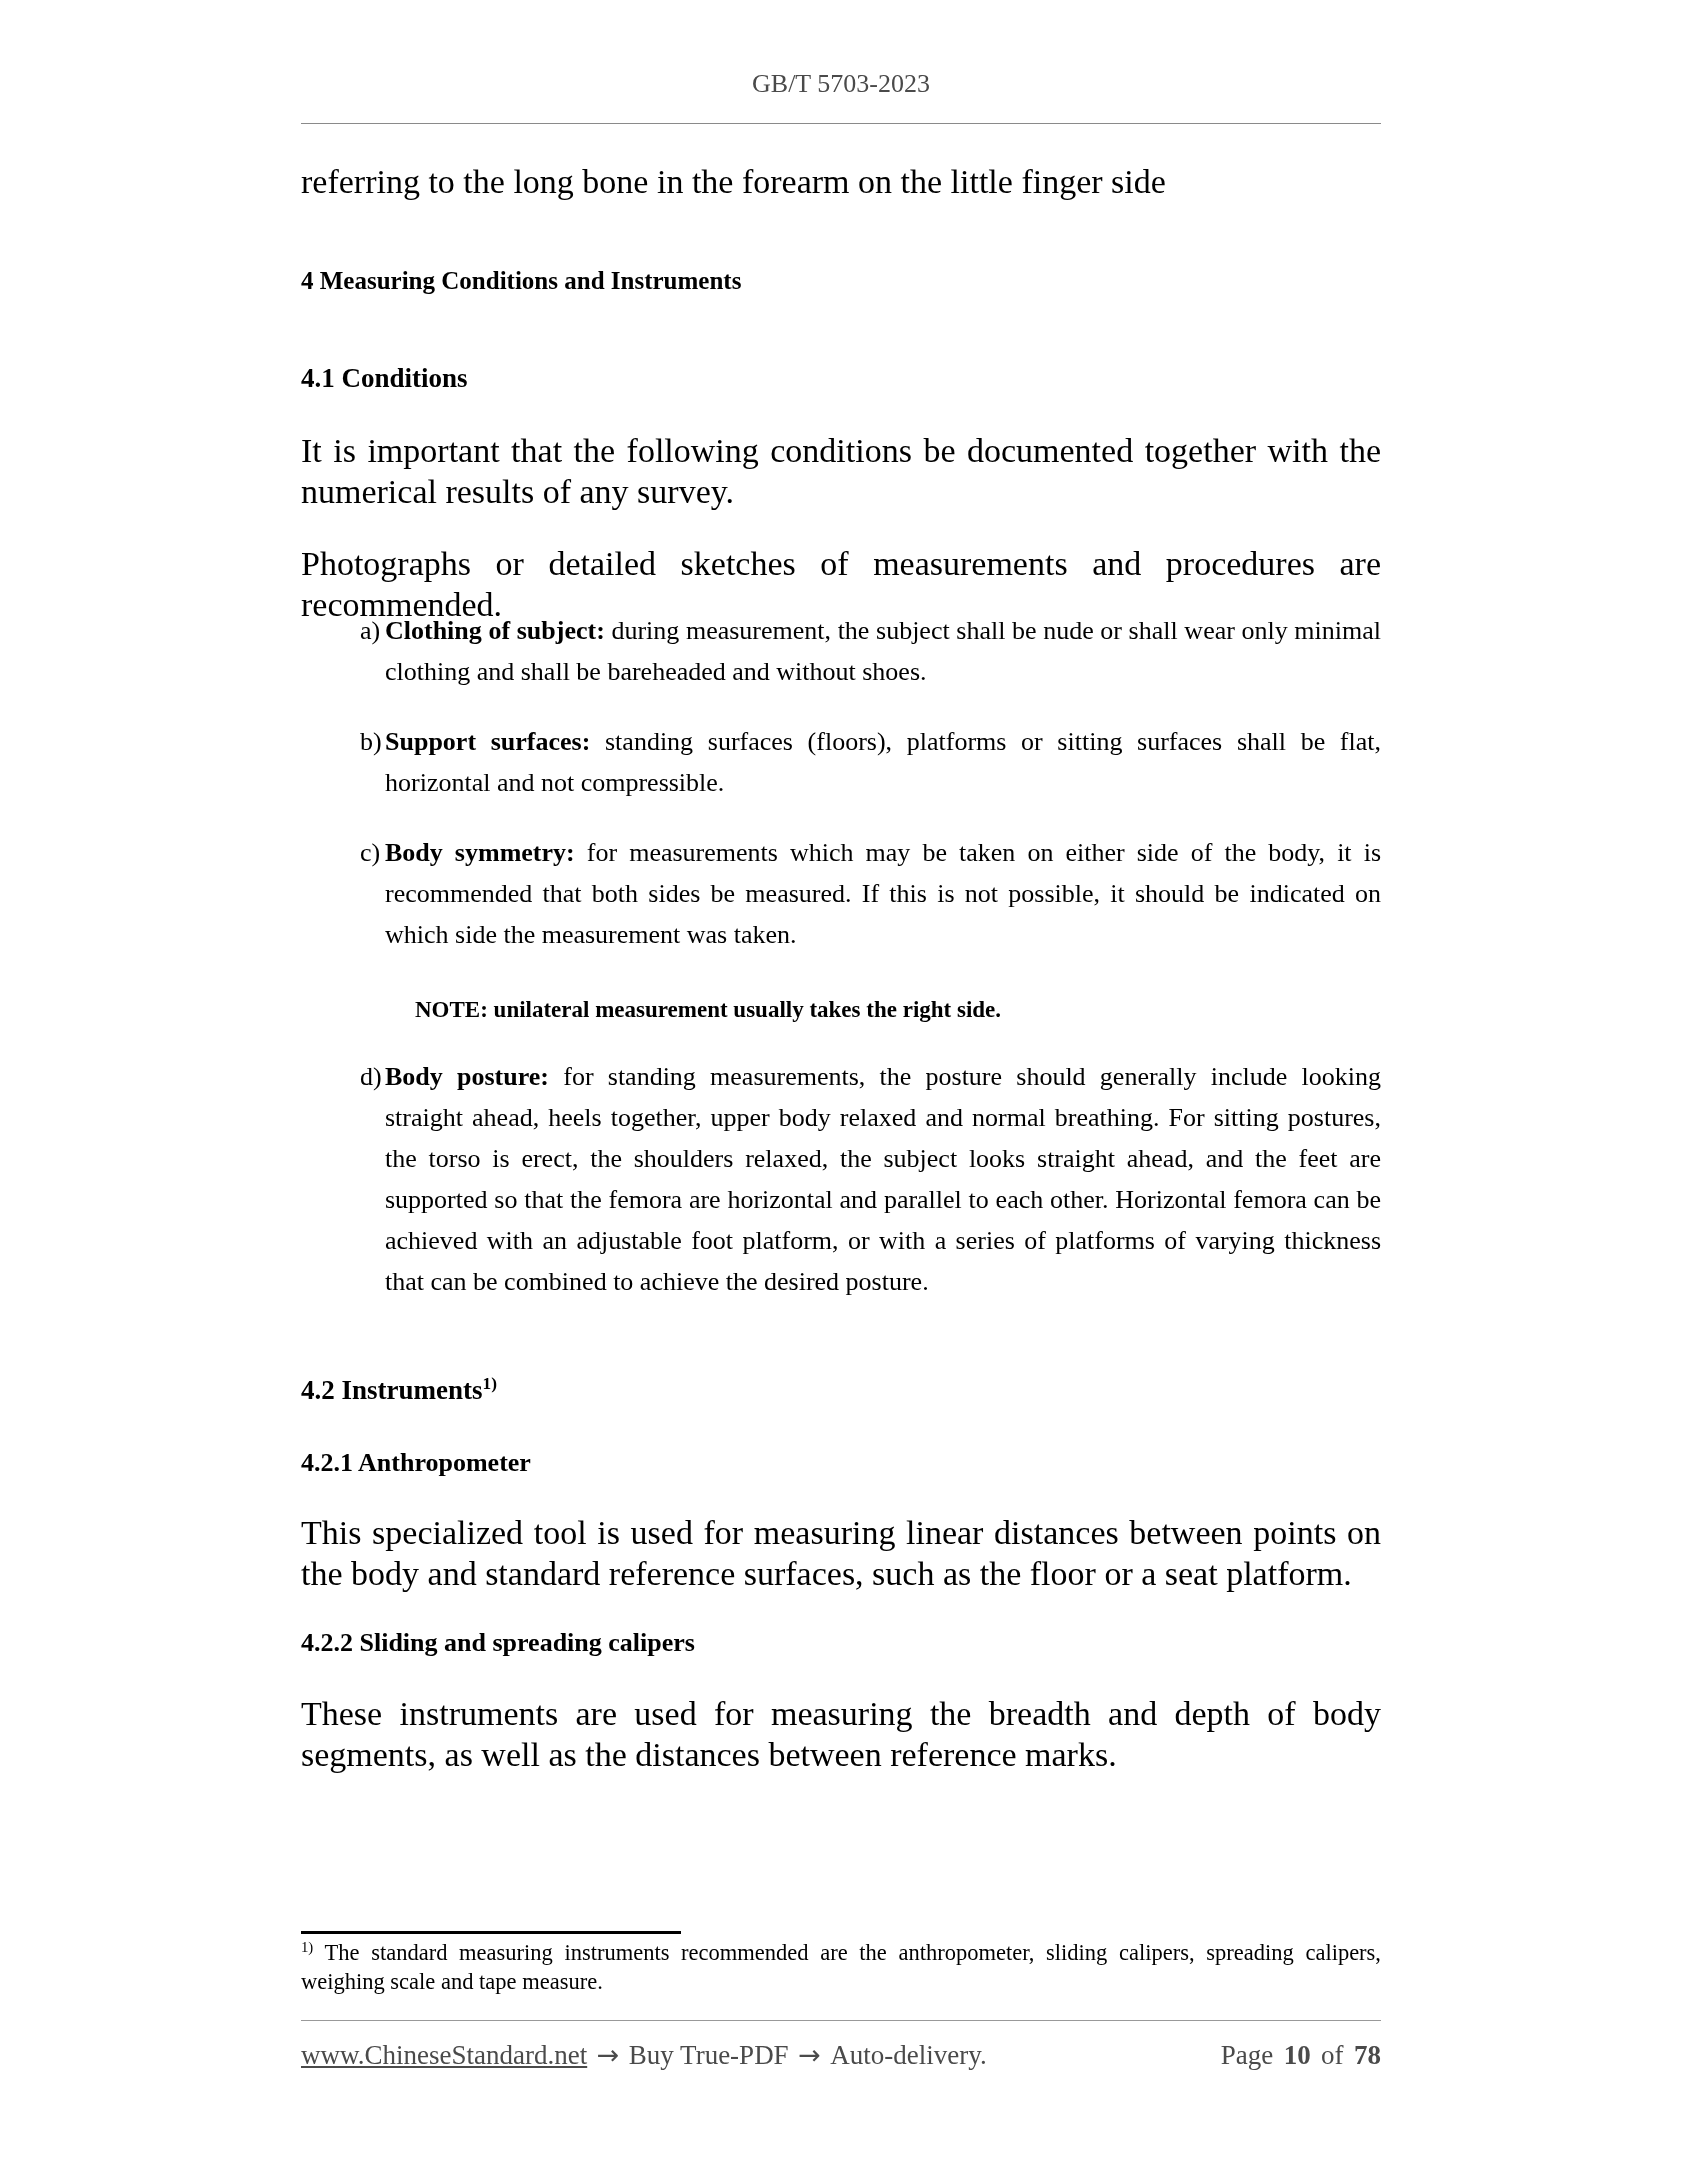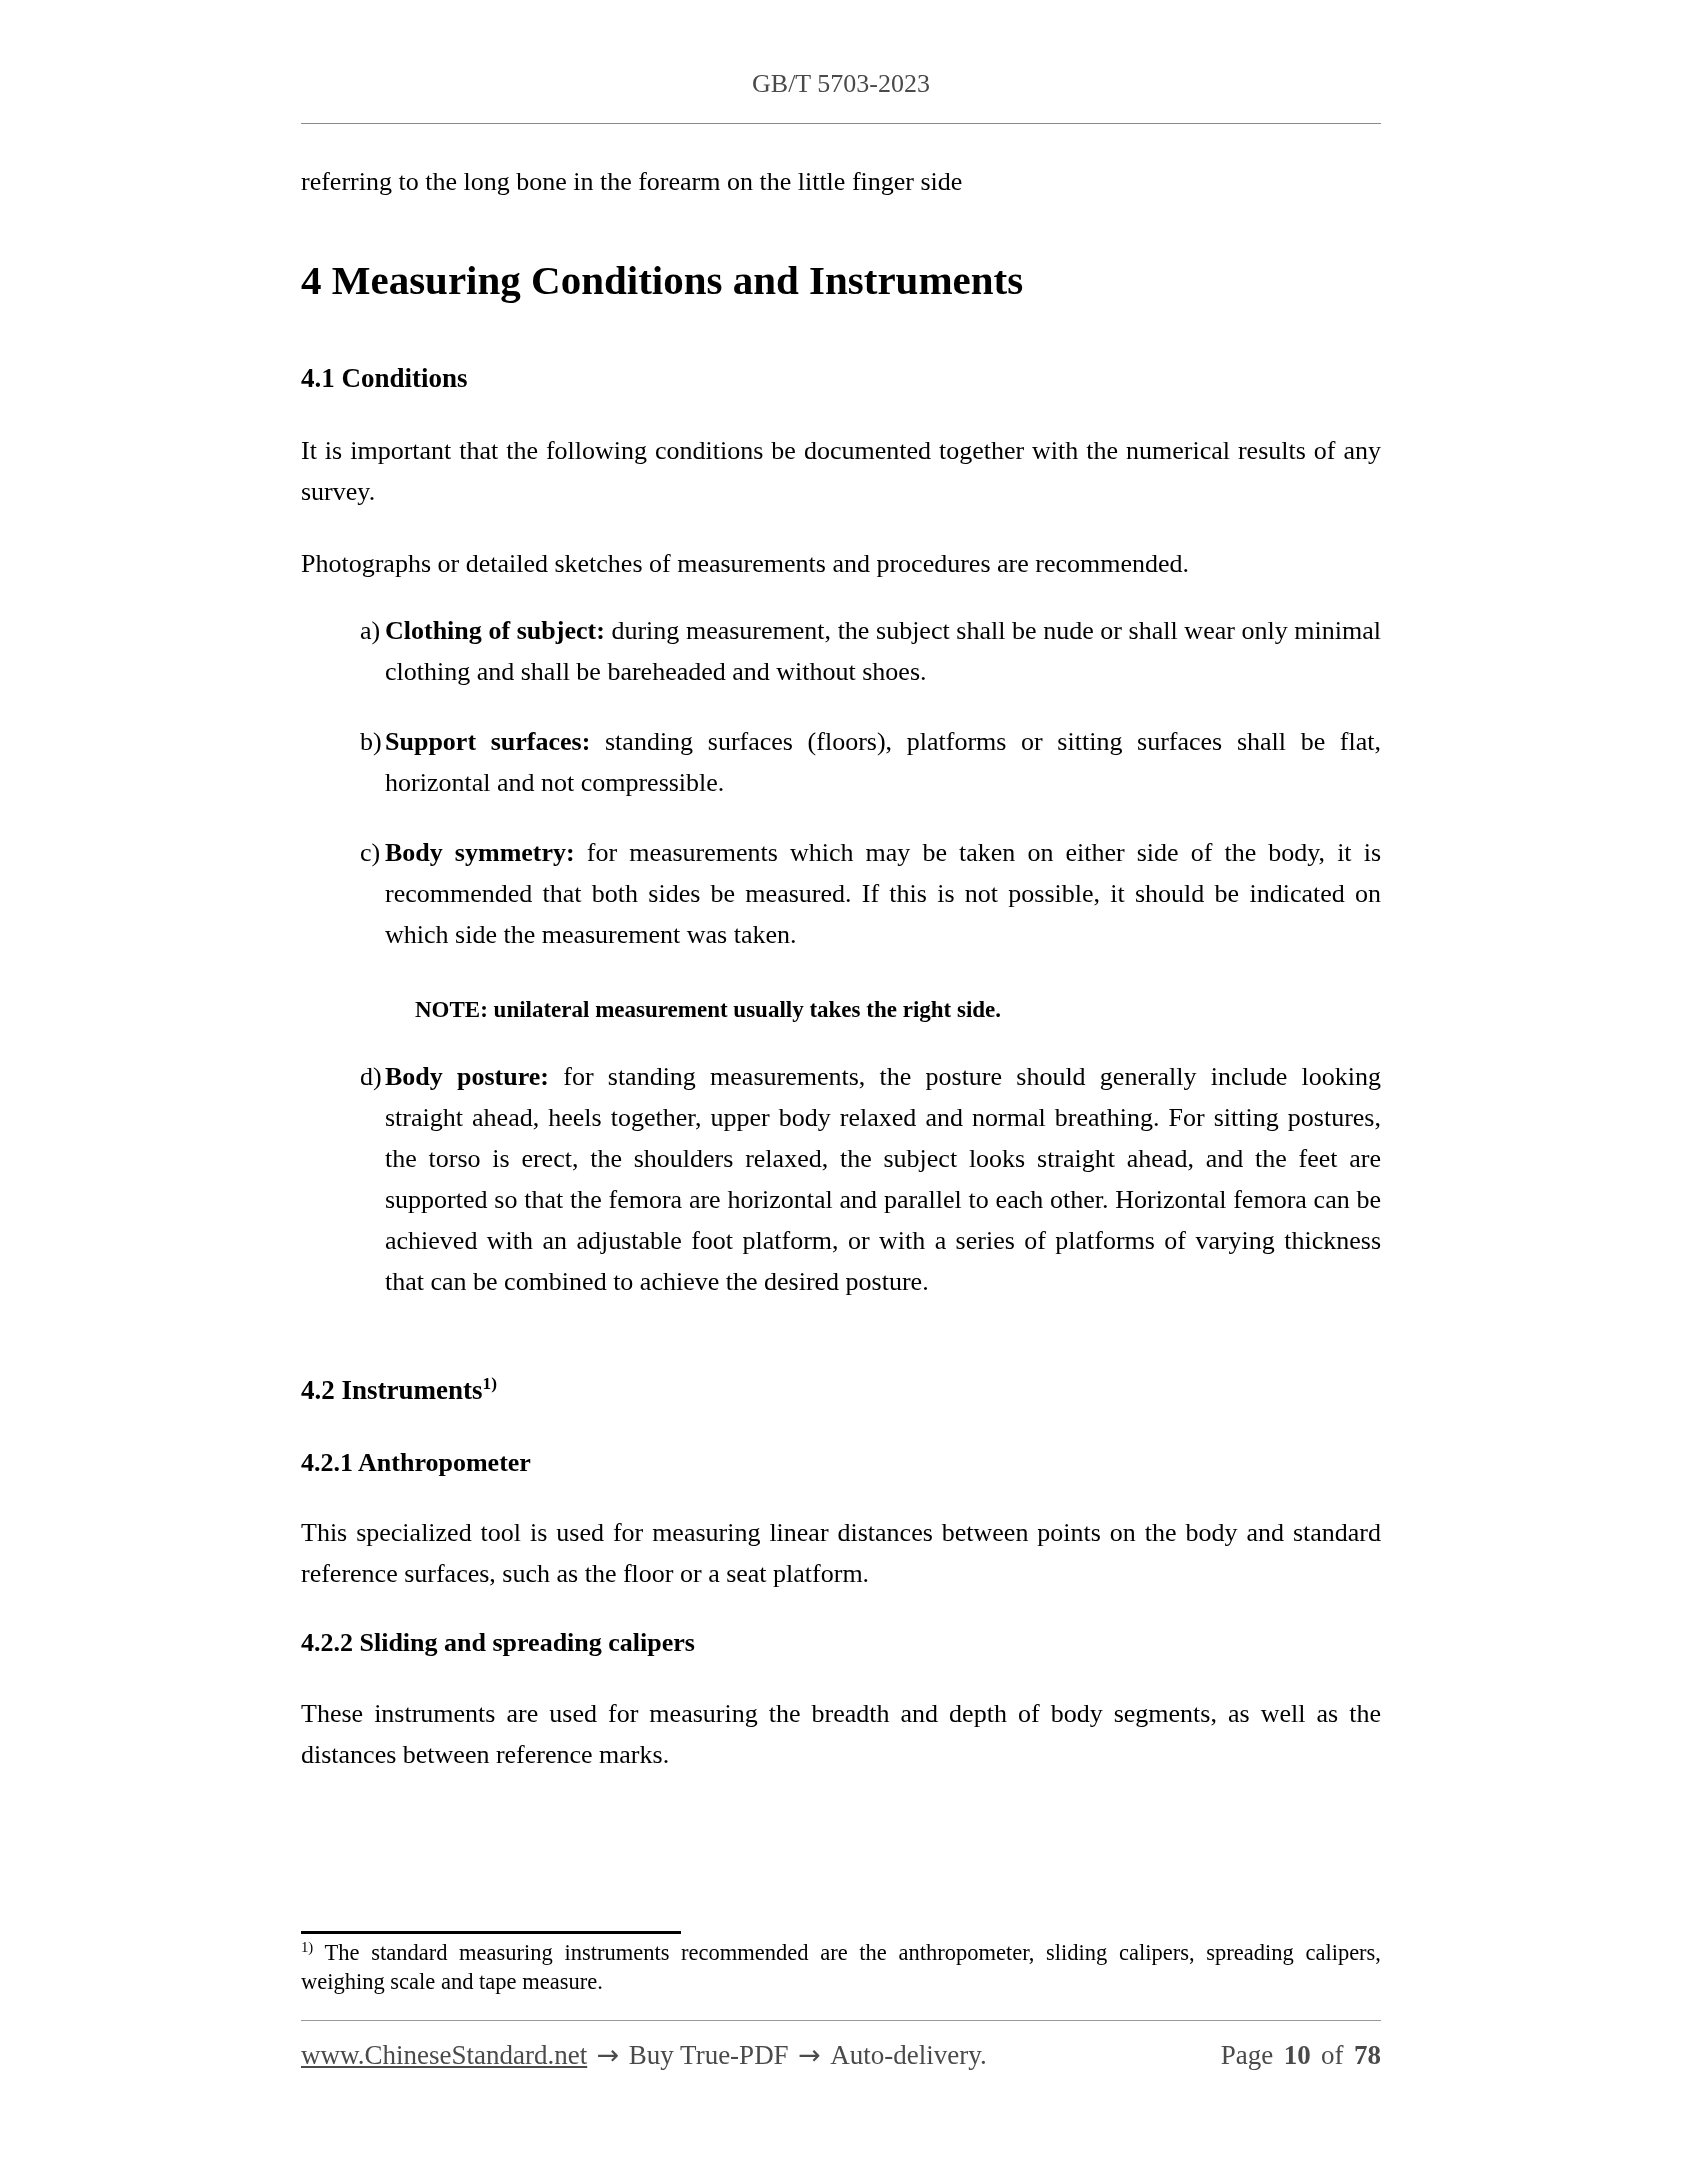--- a/index.html
+++ b/index.html
@@ -26,28 +26,28 @@
     text-align: center;
     font-size: 26px;
     color: #4a4a4a;
   }
   .rule-header {
     top: 123px;
     height: 0;
     border-top: 1.7px solid #8a8a8a;
   }
   .body-text {
-    font-size: 26px;
+    font-size: 34px;
     line-height: 41px;
   }
   .justify { text-align: justify; }
   .p-intro { top: 161px; }
   .h1-title {
     top: 258px;
-    font-size: 41px;
+    font-size: 25px;
     font-weight: bold;
     line-height: 45px;
   }
   .h2-title {
     font-size: 27px;
     font-weight: bold;
     line-height: 38px;
   }
   .h3-title {
     font-size: 26px;

